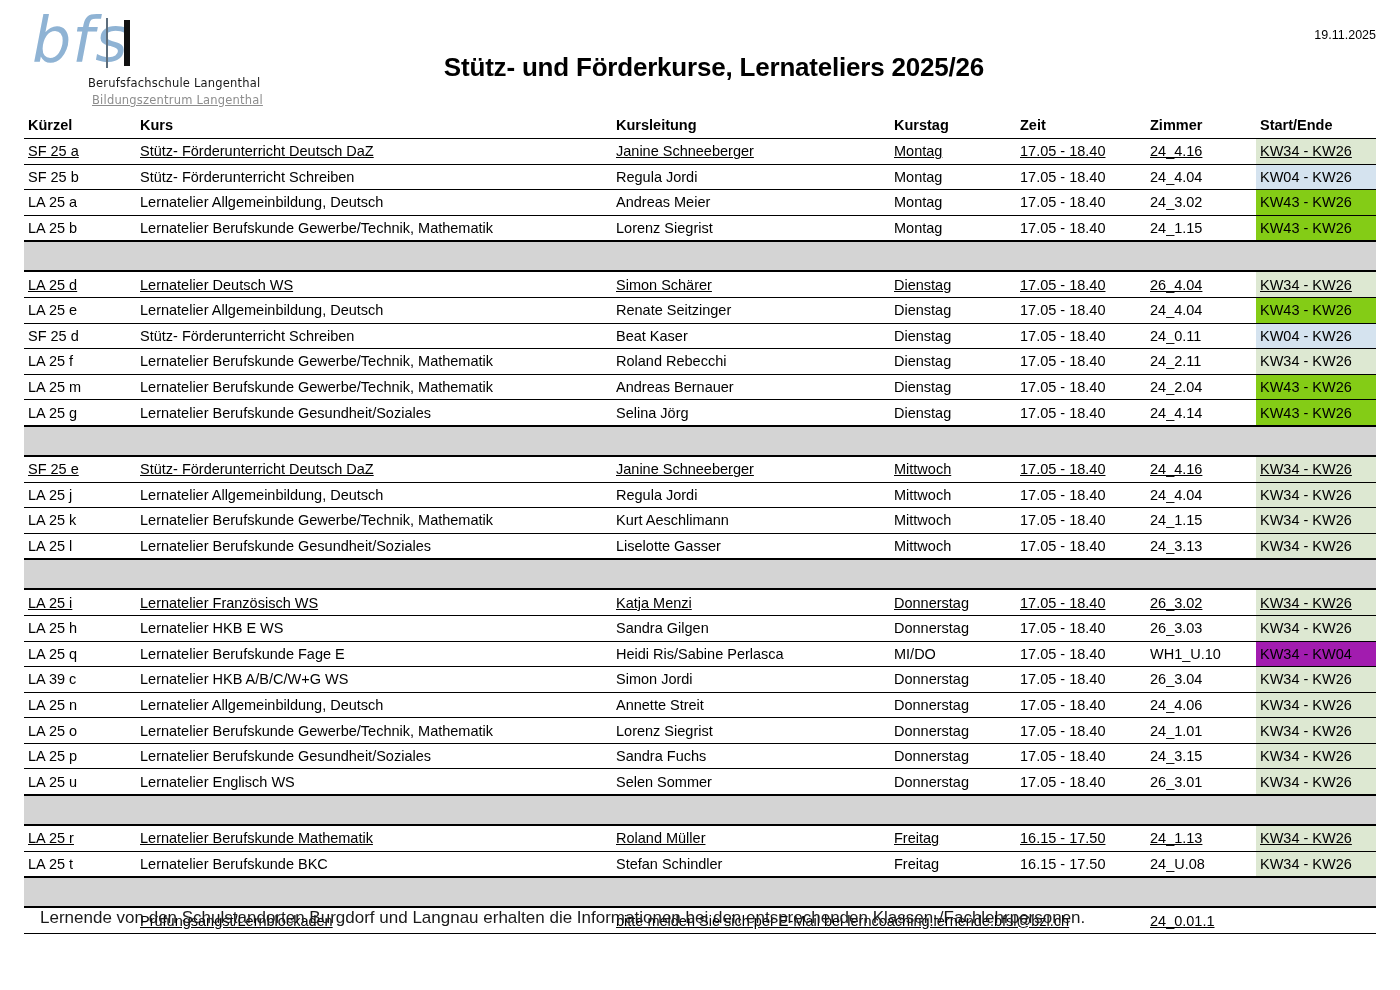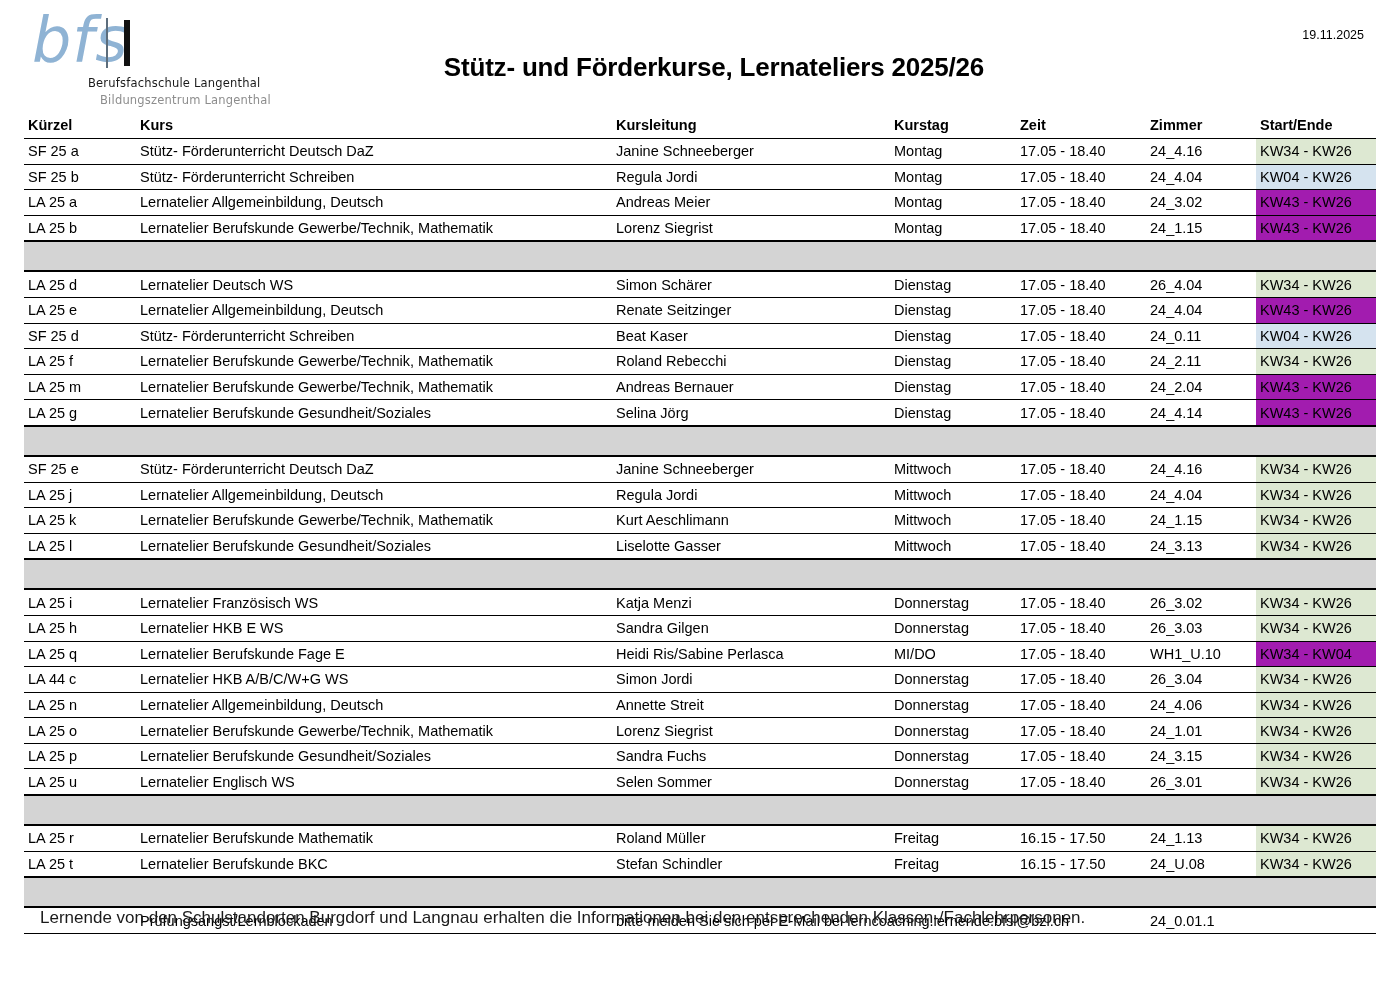--- a/index.html
+++ b/index.html
@@ -74,33 +74,34 @@
     top: 62px;
     font-family: "DejaVu Sans", sans-serif;
     font-weight: 400;
     font-size: 11.5px;
     letter-spacing: 0.2px;
     color: #1a1a1a;
     white-space: nowrap;
   }
   .logo-line2 {
     position: absolute;
-    left: 72px;
+    left: 64px;
     top: 79px;
     font-family: "DejaVu Sans", sans-serif;
     font-weight: 400;
     font-size: 11.5px;
     letter-spacing: 0.2px;
     color: #8d8d8d;
     white-space: nowrap;
+    text-decoration: underline;
   }
 
   .doc-date {
     position: absolute;
-    right: 36px;
+    right: 24px;
     top: 28px;
     font-size: 12.5px;
     color: #000;
     white-space: nowrap;
   }
 
   .doc-title {
     position: absolute;
     left: 0;
     right: 0;
@@ -148,30 +149,30 @@
     height: 26px;
     border: none;
   }
   .th-zeit, .td-zeit { text-align: center; }
   .th-zimmer, .td-zimmer { text-align: center; }
 
   tr.data-row td {
     border-top: 1.6px solid #000;
     border-bottom: 1.6px solid #000;
   }
-  tr.data-row.first td { border-top: 1.6px solid #000; }
+  tr.data-row.first td { border-top: 1.6px solid #000; text-decoration: underline; }
 
   td.td-start {
     padding-left: 6px;
   }
 
   
   .hl-green  { background: #dde8d2; }
   .hl-blue   { background: #d5e3ef; }
-  .hl-orange { background: #a21caf; margin-left: 48px; }
+  .hl-orange { background: #84cc16; margin-left: 48px; }
   .hl-salmon { background: #a21caf; }
   .hl-none   { background: transparent; }
 
   
   tr.spacer td {
     height: 28px;
     background: #d4d4d4;
     border-top: 2.2px solid #000;
     border-bottom: 2.2px solid #000;
     padding: 0;
@@ -393,21 +394,21 @@
           <tr class="data-row">
             <td>LA 25 q</td>
             <td>Lernatelier Berufskunde Fage E</td>
             <td>Heidi Ris/Sabine Perlasca</td>
             <td>MI/DO</td>
             <td class="td-zeit">17.05 - 18.40</td>
             <td class="td-zimmer">WH1_U.10</td>
             <td class="td-start hl-salmon">KW34 - KW04</td>
           </tr>
           <tr class="data-row">
-            <td>LA 44 c</td>
+            <td>LA 39 c</td>
             <td>Lernatelier HKB A/B/C/W+G WS</td>
             <td>Simon Jordi</td>
             <td>Donnerstag</td>
             <td class="td-zeit">17.05 - 18.40</td>
             <td class="td-zimmer">26_3.04</td>
             <td class="td-start hl-green">KW34 - KW26</td>
           </tr>
           <tr class="data-row">
             <td>LA 25 n</td>
             <td>Lernatelier Allgemeinbildung, Deutsch</td>

